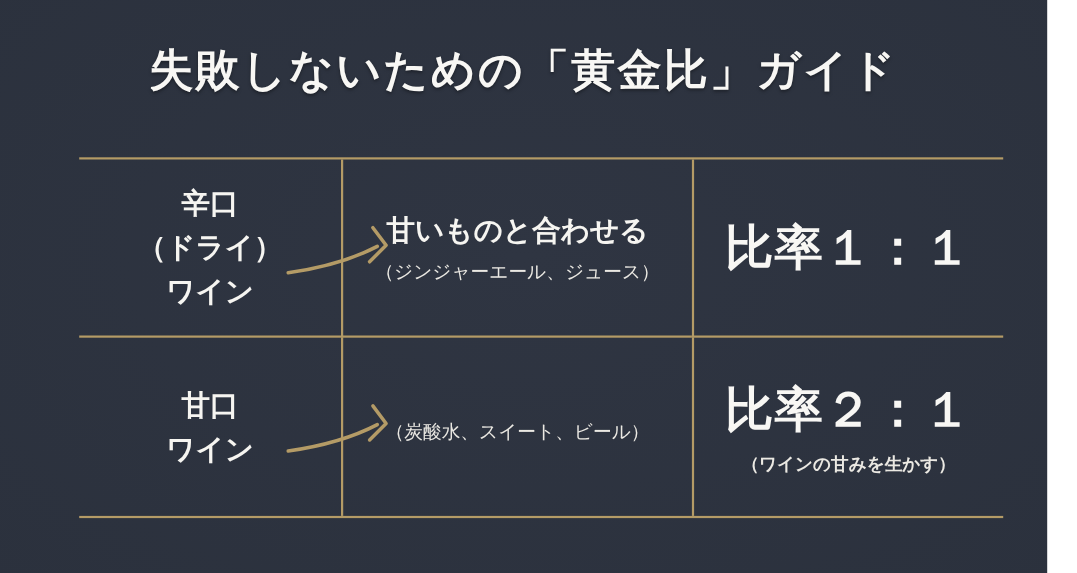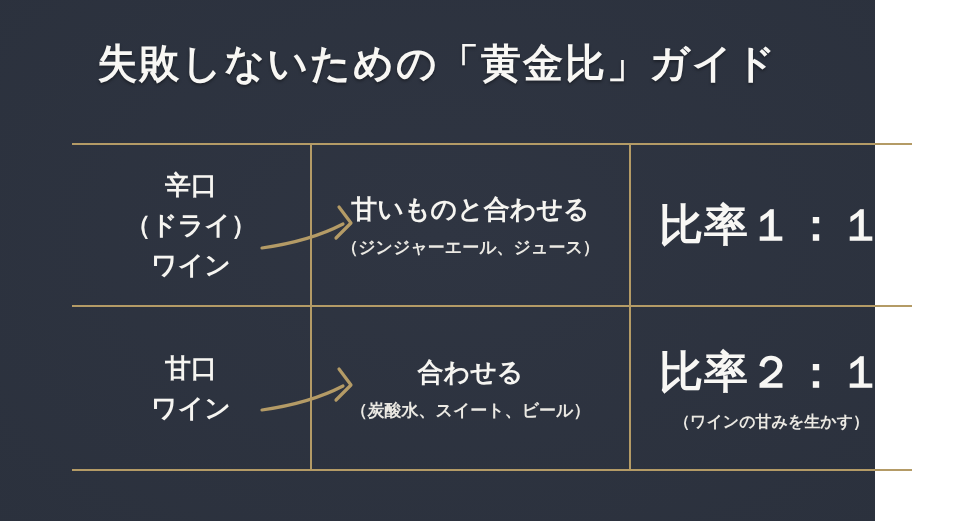--- a/index.html
+++ b/index.html
@@ -8,21 +8,21 @@
   }
   * { box-sizing: border-box; }
   body {
     width: 979px;
     height: 521px;
     font-family: "Liberation Sans", "DejaVu Sans", sans-serif;
     overflow: hidden;
   }
   .canvas {
     position: relative;
-    width: 875px;
+    width: 952px;
     height: 521px;
     background: radial-gradient(120% 130% at 50% 45%, #2f3542 0%, #2b313d 62%, #242a34 100%);
     color: #f6f5f1;
   }
   .title {
     position: absolute;
     top: 36px;
     left: 0;
     width: 100%;
     text-align: center;
@@ -60,21 +60,21 @@
     color: #f6f5f1;
   }
   .mixer-main {
     font-size: 26px;
     font-weight: 700;
     line-height: 36px;
     color: #f6f5f1;
   }
   .mixer-note {
     font-size: 17px;
-    font-weight: 700;
+    font-weight: 400;
     margin-top: 9px;
     color: #ebe9e3;
   }
   .ratio {
     font-size: 44px;
     font-weight: 700;
     letter-spacing: 1px;
     color: #f8f7f4;
   }
   .ratio-note {
@@ -114,21 +114,20 @@
     <div class="cell col3 row1">
       <div class="ratio">比率１：１</div>
 
     </div>
 
     <div class="cell col1 row2">
       <div class="wine-line">甘口</div>
       <div class="wine-line">ワイン</div>
     </div>
     <div class="cell col2 row2">
-      <div class="mixer-main">合わせる</div>
       <div class="mixer-note">（炭酸水、スイート、ビール）</div>
     </div>
     <div class="cell col3 row2">
       <div class="ratio">比率２：１</div>
       <div class="ratio-note">（ワインの甘みを生かす）</div>
     </div>
 
   </div>
 
   <svg class="arrow arrow1" viewBox="0 0 120 64">

